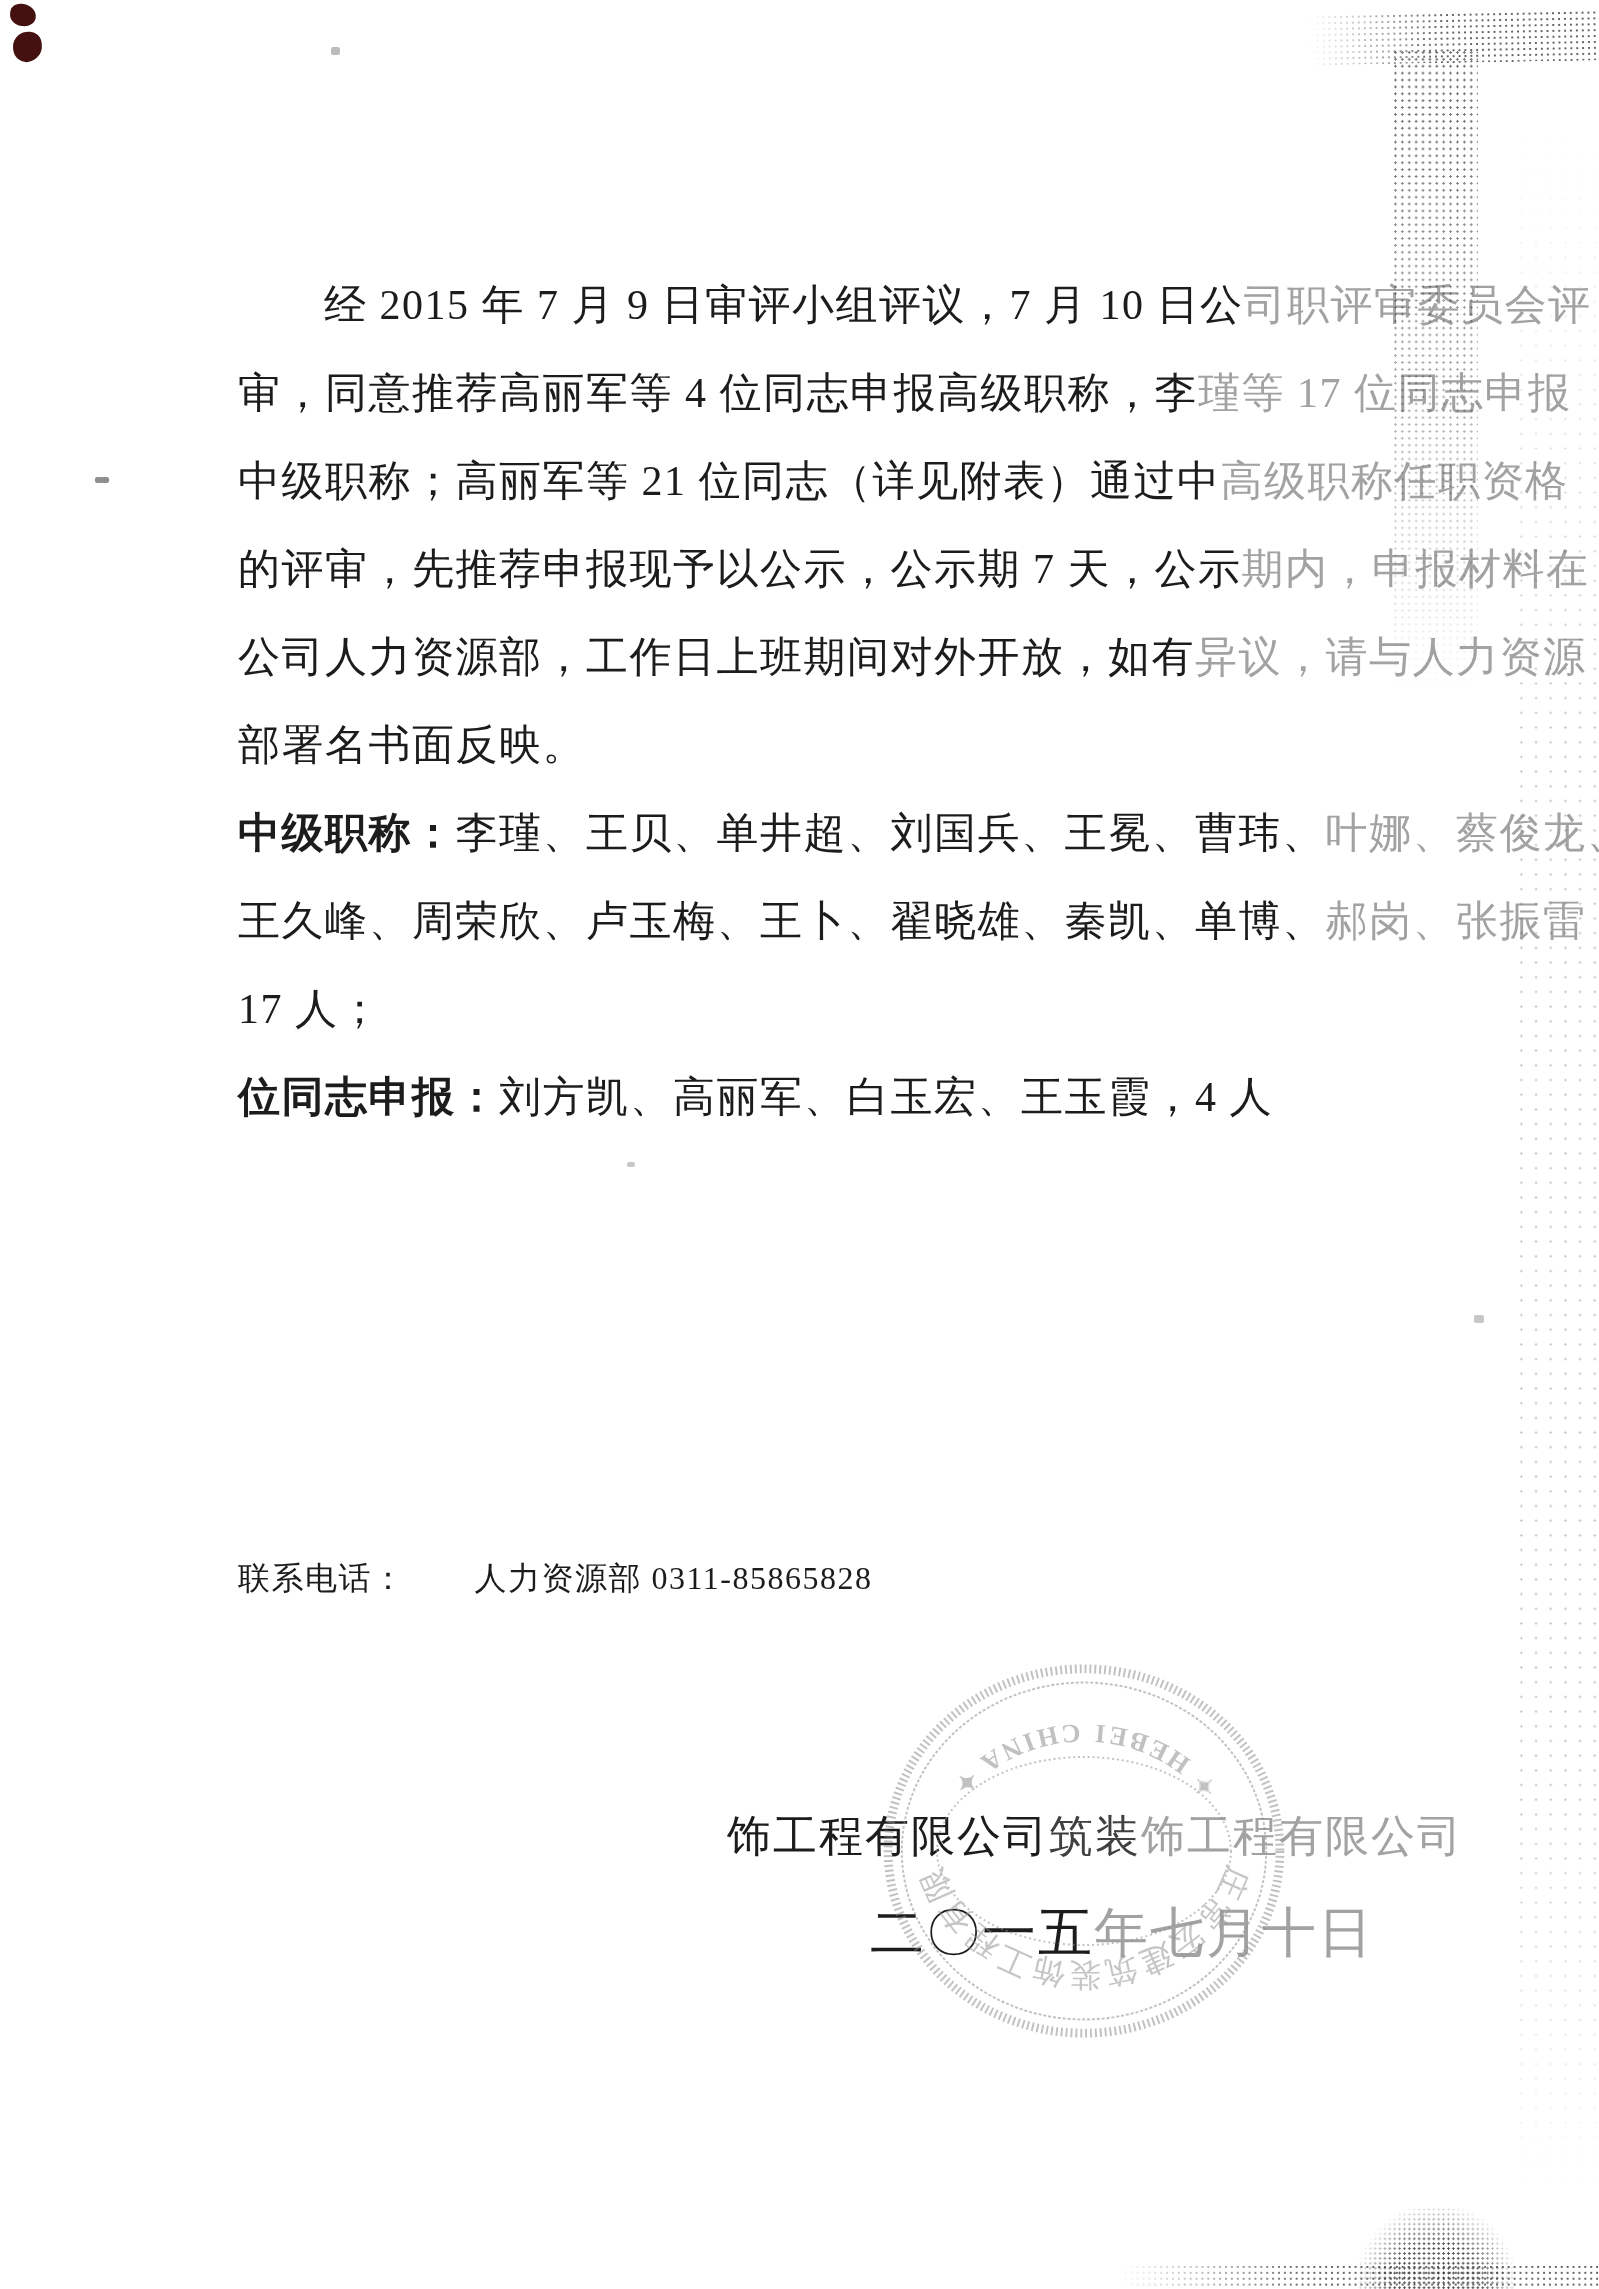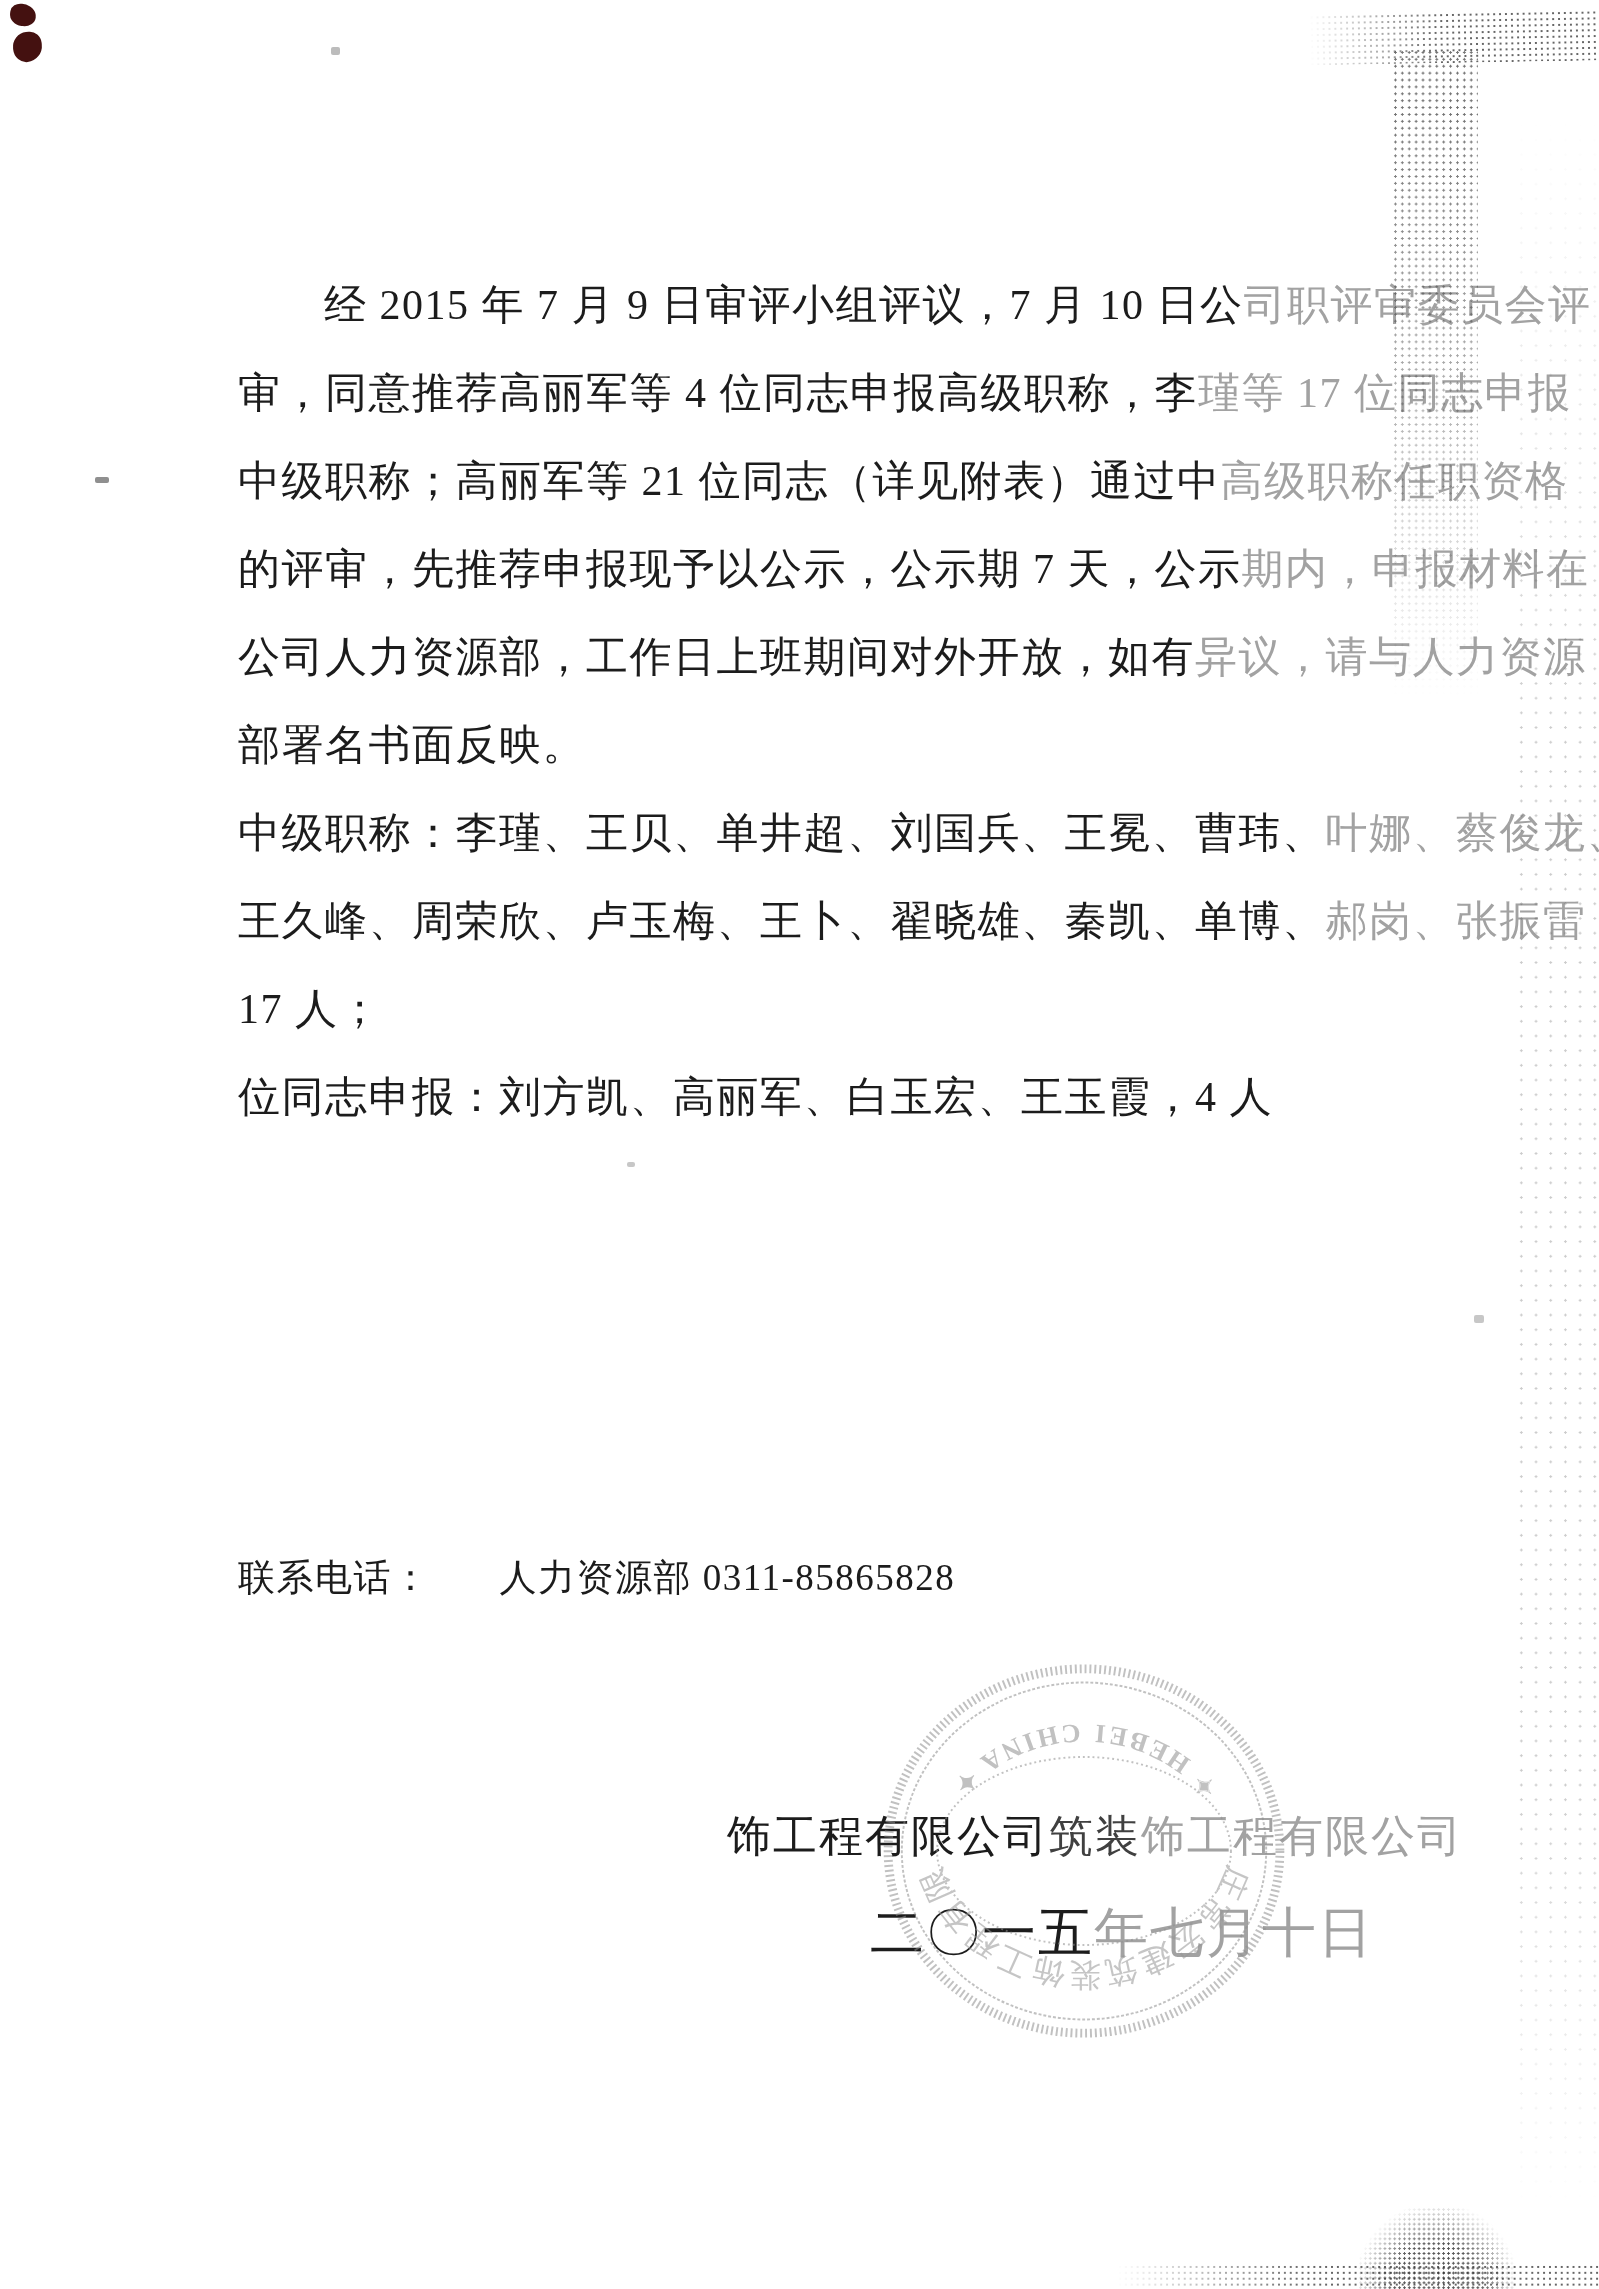--- a/index.html
+++ b/index.html
@@ -16,26 +16,26 @@
     letter-spacing:2.9px; line-height:55px;
     font-family:"Liberation Sans", sans-serif;
     white-space:nowrap;
   }
   .body-lines { position:absolute; left:238px; top:261px; width:1176px; }
   .line {
     height:88px; line-height:88px; font-size:42px;
     letter-spacing:1.5px; white-space:nowrap;
   }
   .line.indent { padding-left:86px; }
-  .bold { font-weight:normal; }
+  .bold { font-weight:bold; }
   .faded { color:var(--faded, #a2a2a2); }
   .mid   { color:#404040; }
   .contact-line {
     position:absolute; left:238px; top:1534px; height:88px; line-height:88px;
-    font-size:37px; letter-spacing:1.5px; white-space:nowrap;
+    font-size:32px; letter-spacing:1.5px; white-space:nowrap;
   }
   .contact-value { margin-left:69px; }
   .signature-line {
     position:absolute; left:727px; top:1793px; height:88px; line-height:88px;
     font-size:44px; letter-spacing:2px; white-space:nowrap;
   }
   .date-line {
     position:absolute; left:870px; top:1889px; height:88px; line-height:88px;
     font-size:54px; letter-spacing:2px; white-space:nowrap;
   }

